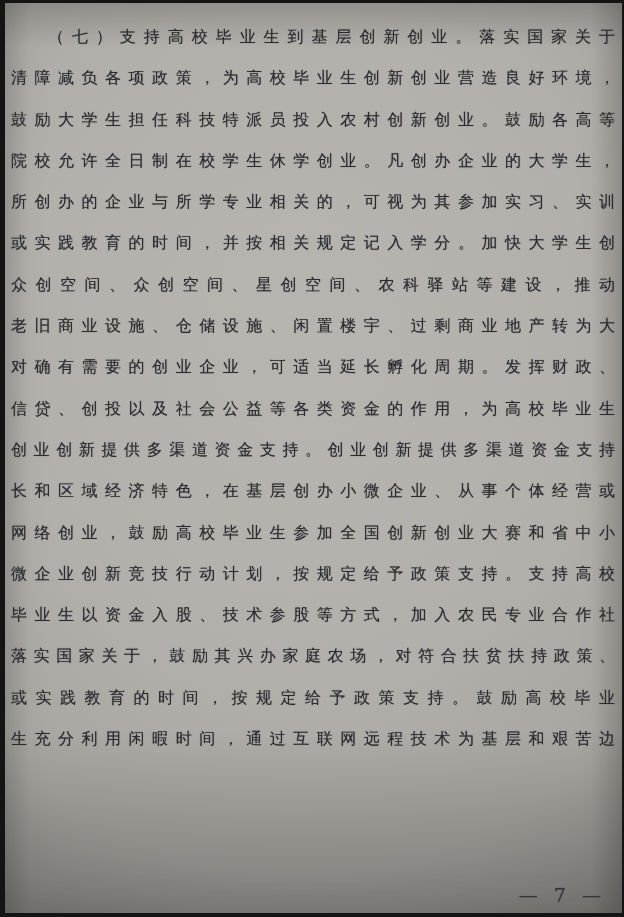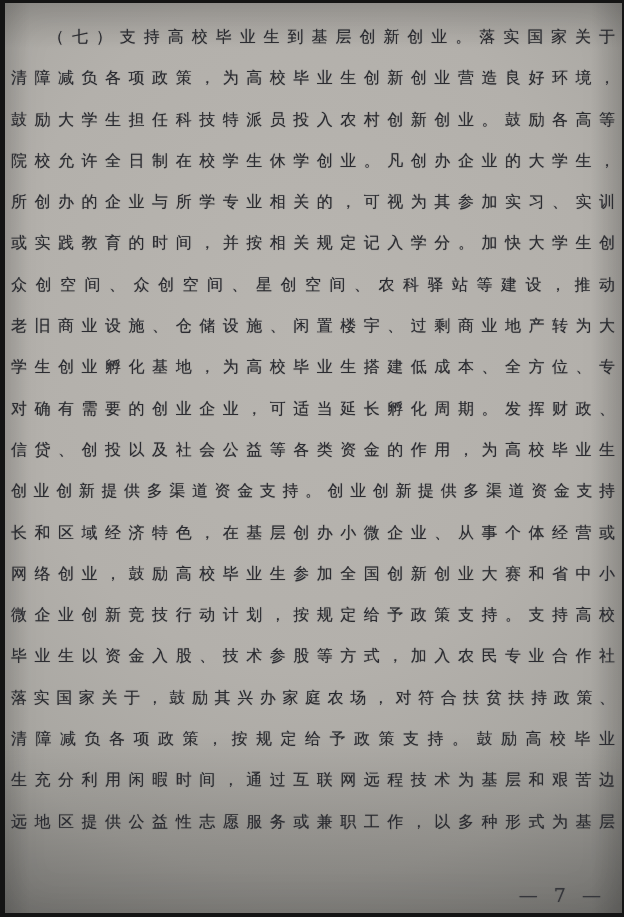--- a/index.html
+++ b/index.html
@@ -69,28 +69,26 @@
   <div class="paper">
     <div class="text-block">
       <div class="line first">（七）支持高校毕业生到基层创新创业。落实国家关于</div>
       <div class="line">清障减负各项政策，为高校毕业生创新创业营造良好环境，</div>
       <div class="line">鼓励大学生担任科技特派员投入农村创新创业。鼓励各高等</div>
       <div class="line">院校允许全日制在校学生休学创业。凡创办企业的大学生，</div>
       <div class="line">所创办的企业与所学专业相关的，可视为其参加实习、实训</div>
       <div class="line">或实践教育的时间，并按相关规定记入学分。加快大学生创</div>
       <div class="line">众创空间、众创空间、星创空间、农科驿站等建设，推动</div>
       <div class="line">老旧商业设施、仓储设施、闲置楼宇、过剩商业地产转为大</div>
-      <div class="line">学生创业孵化基地，为高校毕业生搭建低成本、全方位、专</div>
       <div class="line">对确有需要的创业企业，可适当延长孵化周期。发挥财政、</div>
       <div class="line">信贷、创投以及社会公益等各类资金的作用，为高校毕业生</div>
       <div class="line">创业创新提供多渠道资金支持。创业创新提供多渠道资金支持</div>
       <div class="line">长和区域经济特色，在基层创办小微企业、从事个体经营或</div>
       <div class="line">网络创业，鼓励高校毕业生参加全国创新创业大赛和省中小</div>
       <div class="line">微企业创新竞技行动计划，按规定给予政策支持。支持高校</div>
       <div class="line">毕业生以资金入股、技术参股等方式，加入农民专业合作社</div>
       <div class="line">落实国家关于，鼓励其兴办家庭农场，对符合扶贫扶持政策、</div>
-      <div class="line">清障减负各项政策，按规定给予政策支持。鼓励高校毕业</div>
+      <div class="line">或实践教育的时间，按规定给予政策支持。鼓励高校毕业</div>
       <div class="line">生充分利用闲暇时间，通过互联网远程技术为基层和艰苦边</div>
-      <div class="line">远地区提供公益性志愿服务或兼职工作，以多种形式为基层</div>
     </div>
     <div class="page-number">— 7 —</div>
   </div>
 </div>
 
 </body></html>

